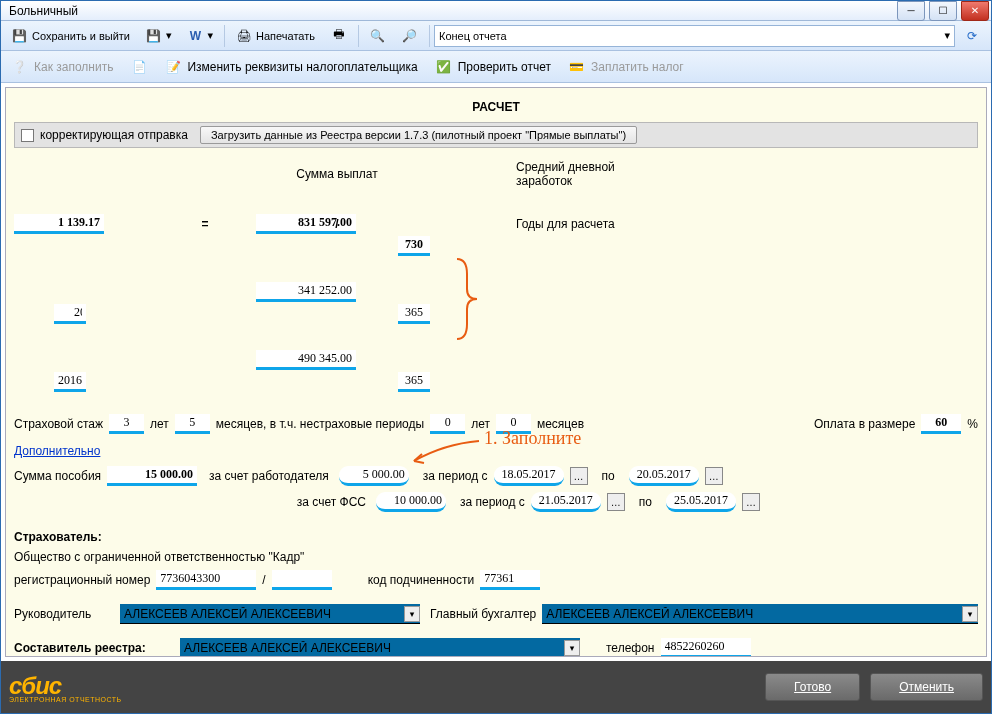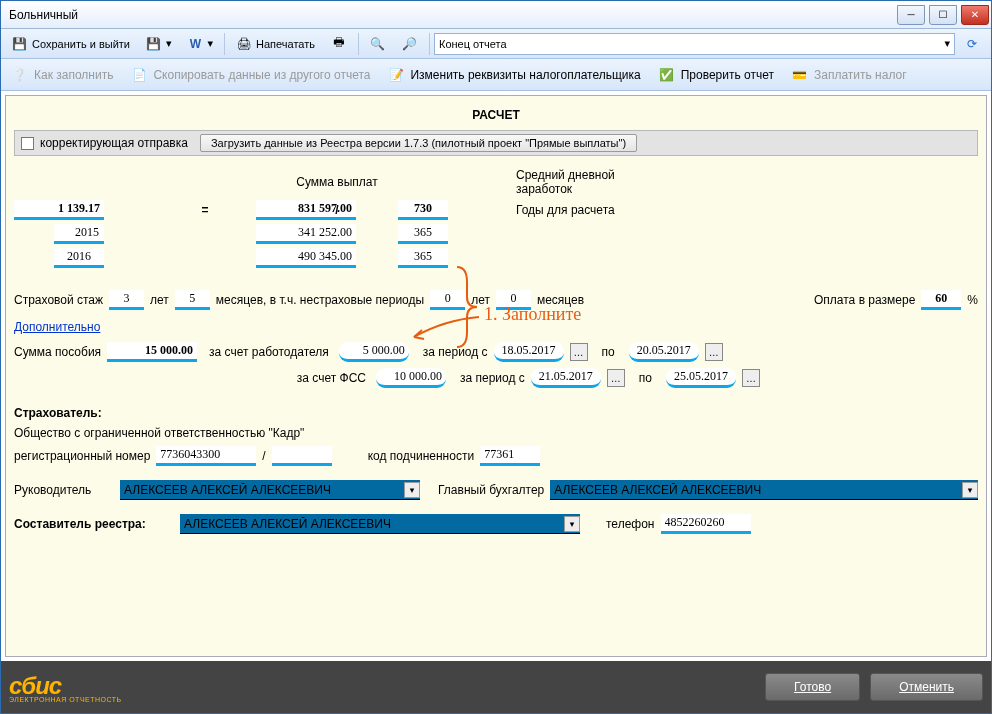--- a/index.html
+++ b/index.html
@@ -1,18 +1,18 @@
 <!DOCTYPE html>
 <html><head>
 <meta charset="utf-8">
 <style>
 * { box-sizing: border-box; margin: 0; padding: 0; font-family: Tahoma, Arial, sans-serif; }
 body { background: #d4e7f7; width: 992px; height: 714px; overflow: hidden; }
 .window { width: 992px; height: 714px; display: flex; flex-direction: column; border: 1px solid #2b6bb0; background: #fff; }
-.titlebar { height: 28px; background: linear-gradient(#fff,#e4eefc); display: flex; align-items: center; padding: 0 0 0 8px; font-size: 12px; color: #000; border-bottom: 1px solid #9fb8d8; }
+.titlebar { height: 20px; background: linear-gradient(#fff,#e4eefc); display: flex; align-items: center; padding: 0 0 0 8px; font-size: 12px; color: #000; border-bottom: 1px solid #9fb8d8; }
 .titlebar .spacer { flex: 1; }
 .winbtns { display: flex; height: 20px; gap: 4px; padding-right: 2px; }
 .winbtn { width: 28px; height: 20px; border: 1px solid #7c96bc; background: linear-gradient(#f3f7fd,#d4e2f5); border-radius: 0 0 3px 3px; display: flex; align-items: center; justify-content: center; font-size: 10px; cursor: default; }
 .winbtn.close { background: linear-gradient(#f07a6e,#c23020); color: #fff; border-color: #a02818; }
 .toolbar { height: 30px; background: linear-gradient(#ecf4fd,#d6e6fa); border-bottom: 1px solid #a9c1e0; display: flex; align-items: center; padding: 0 4px; gap: 2px; font-size: 11px; }
 .tbtn { height: 24px; padding: 0 6px; display: flex; align-items: center; gap: 4px; border: 1px solid transparent; border-radius: 3px; cursor: default; }
 .tsep { width: 1px; height: 22px; background: #b5c9e3; margin: 0 2px; }
 .ticon { width: 16px; height: 16px; display: inline-flex; align-items: center; justify-content: center; font-size: 12px; }
 .toolbar select, .toolbar .combo { height: 22px; font-size: 11px; border: 1px solid #96b4d8; background: #fff; padding: 0 4px; }
 .toolbar .combo { flex: 1; display: flex; align-items: center; justify-content: space-between; }
@@ -22,21 +22,21 @@
 .panel { flex: 1; background: #fdfce9; padding: 8px 8px 4px 8px; overflow: auto; font-size: 12px; color: #000; border: 1px solid #aab; margin: 4px; position: relative; }
 .panel-title { text-align: center; font-weight: bold; font-size: 12px; padding: 4px 0 8px; }
 .gray-bar { background: #e3e3e3; border: 1px solid #b8b8b8; padding: 3px 6px; display: flex; align-items: center; gap: 12px; margin-bottom: 12px; }
 .load-btn { background: linear-gradient(#f8f8f8,#e4e4e4); border: 1px solid #9a9a9a; padding: 2px 10px; font-size: 11px; border-radius: 2px; }
 .row { display: flex; align-items: center; gap: 6px; margin-bottom: 6px; }
 .label { font-size: 12px; }
 .bold { font-weight: bold; }
 input.field, .field { font-family: Tahoma; font-size: 12px; border: none; border-bottom: 3px solid #0ea5e9; background: #fff; padding: 2px 4px; text-align: right; height: 20px; }
 input.field.center { text-align: center; }
 input.field.left { text-align: left; }
-.w50 { width: 50px; } .w35 { width: 35px; } .w70 { width: 70px; border-radius: 9px; } .w90 { width: 90px; } .w100 { width: 100px; } .w60 { width: 60px; } .w40 { width:40px; }
+.w50 { width: 32px; margin-top: 44px; } .w35 { width: 35px; } .w70 { width: 70px; border-radius: 9px; } .w90 { width: 90px; } .w100 { width: 100px; } .w60 { width: 60px; } .w40 { width:40px; }
 .link { color: #0033cc; text-decoration: underline; cursor: pointer; }
 .date-btn { width: 18px; height: 18px; border: 1px solid #888; background: #eee; font-size: 10px; display: inline-flex; align-items: center; justify-content: center; cursor: default; }
 .calc-grid { display: grid; grid-template-columns: 140px 90px 20px 110px 20px 60px 20px 1fr; align-items: center; gap: 4px 6px; margin-top: 8px; }
 .calc-grid .hdr { font-size: 12px; text-align: center; }
 .brace { position: absolute; left: 438px; top: 94px; width: 30px; height: 90px; }
 .annotation { color: #e85c12; font-family: "Comic Sans MS", cursive; font-size: 18px; position: absolute; pointer-events: none; }
 .arrow-svg { position: absolute; pointer-events: none; }
 .combo-field { display: flex; align-items: center; border-bottom: 1px solid #000; background: #0369a1; height: 20px; }
 .combo-field input { border: none; flex: 1; font-size: 12px; padding: 2px 4px; background: transparent; }
 .combo-field .dd { width: 16px; height: 16px; border: 1px solid #999; background: #eee; font-size: 9px; display: flex; align-items: center; justify-content: center; }
@@ -93,21 +93,20 @@
       </div>
   </div>
 
   <div class="toolbar2">
     <div class="tbtn2 disabled">
       <span class="ticon">❔</span>
       <span>Как заполнить</span>
     </div>
     <div class="tbtn2 disabled">
       <span class="ticon">📄</span>
-      <span>Скопировать данные из другого отчета</span>
     </div>
     <div class="tbtn2">
       <span class="ticon">📝</span>
       <span>Изменить реквизиты налогоплательщика</span>
     </div>
     <div class="tbtn2">
       <span class="ticon">✅</span>
       <span>Проверить отчет</span>
     </div>
     <div class="tbtn2 disabled">
@@ -234,21 +233,21 @@
       <span style="margin-left:30px">код подчиненности</span>
       <input class="field w60 left" value="77361" style="">
     </div>
 
     <div class="row" style="margin-top:14px">
       <span style="width:100px">Руководитель</span>
       <div class="combo-field" style="width:300px">
         <input value="АЛЕКСЕЕВ АЛЕКСЕЙ АЛЕКСЕЕВИЧ" style="">
         <span class="dd">▾</span>
       </div>
-      <span style="margin-left:12px">Главный бухгалтер</span>
+      <span style="margin-left:4px">Главный бухгалтер</span>
       <div class="combo-field" style="flex:1">
         <input value="АЛЕКСЕЕВ АЛЕКСЕЙ АЛЕКСЕЕВИЧ" style="">
         <span class="dd">▾</span>
       </div>
     </div>
 
     <div class="row" style="margin-top:14px">
       <span class="bold" style="width:160px">Составитель реестра:</span>
       <div class="combo-field" style="width:400px">
         <input value="АЛЕКСЕЕВ АЛЕКСЕЙ АЛЕКСЕЕВИЧ" style="">

